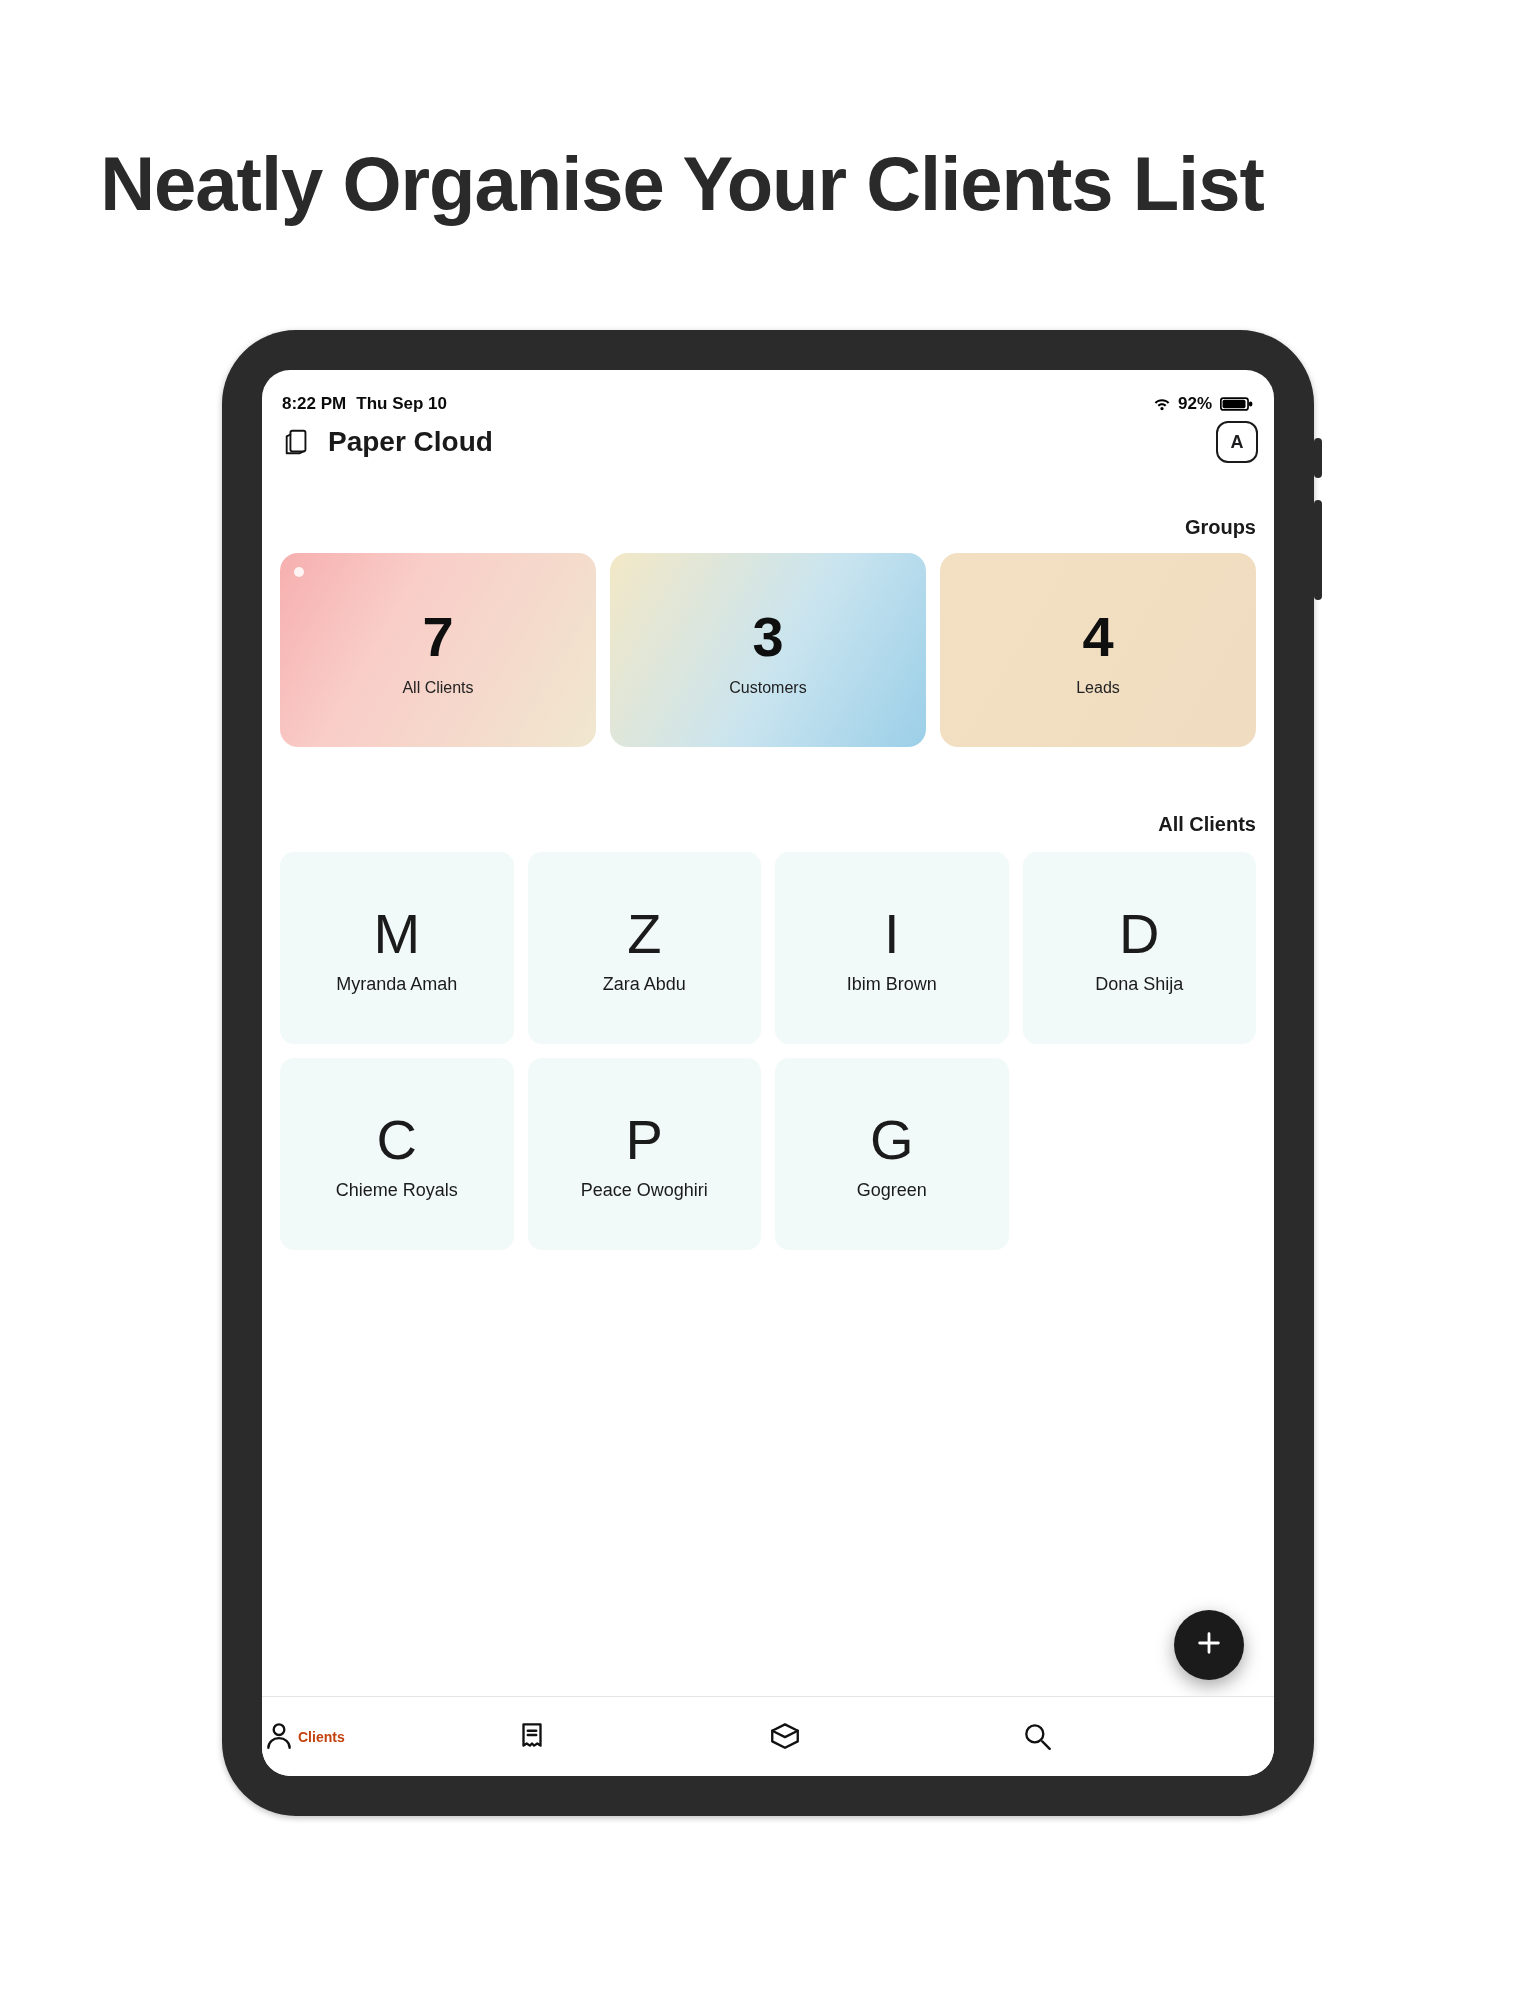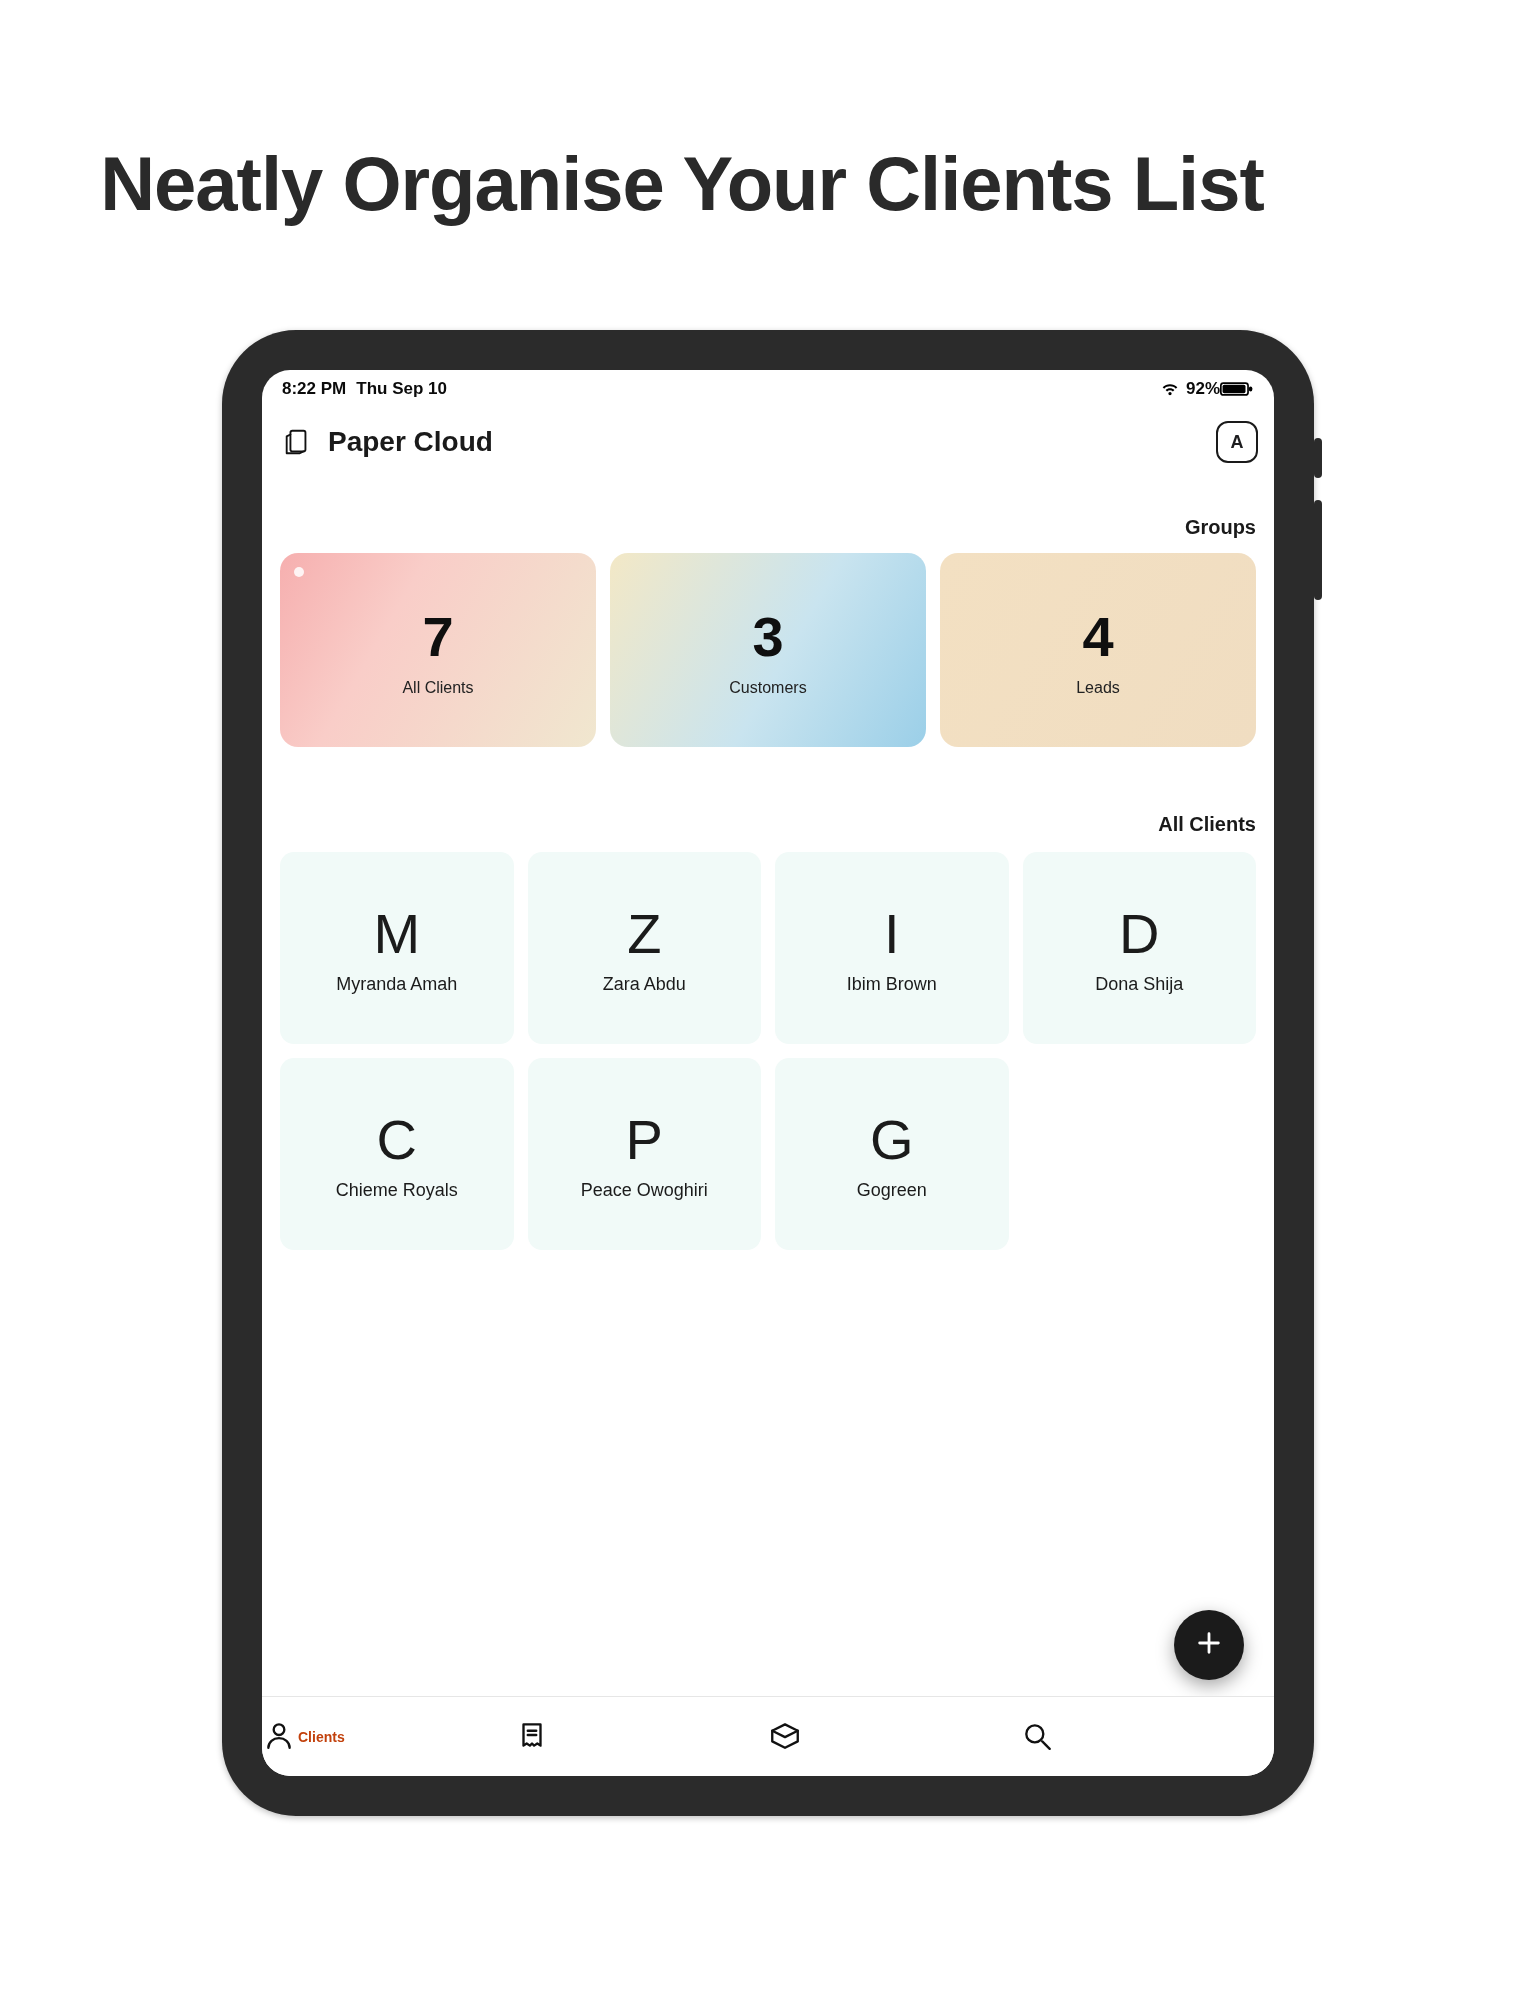--- a/index.html
+++ b/index.html
@@ -8,24 +8,24 @@
   .headline { position: absolute; left: 0; right: 0; top: 140px; text-align: center; font-size: 76px; font-weight: 800; letter-spacing: -1px; color: #2a2a2a; }
 
   .device { position: absolute; left: 222px; top: 330px; width: 1092px; height: 1486px; background: #2b2b2b; border-radius: 74px; box-shadow: 0 2px 6px rgba(0,0,0,.25); }
   .btn-side { position: absolute; right: -8px; width: 8px; background: #2b2b2b; border-radius: 4px; }
   .btn-side.a { top: 108px; height: 40px; }
   .btn-side.b { top: 170px; height: 100px; }
 
   .screen { position: absolute; left: 40px; right: 40px; top: 40px; bottom: 40px; background: #ffffff; border-radius: 28px; overflow: hidden; }
 
   
-  .status { position: absolute; left: 0; right: 0; top: 1px; height: 36px; display: flex; align-items: center; padding: 0 20px; font-size: 17px; font-weight: 600; color: #0b0b0b; }
+  .status { position: absolute; left: 0; right: 0; top: 16px; height: 36px; display: flex; align-items: center; padding: 0 20px; font-size: 17px; font-weight: 600; color: #0b0b0b; }
   .status .date { margin-left: 10px; font-weight: 700; }
   .status .spacer { flex: 1; }
-  .status .pct { margin-right: 0; font-weight: 700; }
+  .status .pct { margin-right: 8px; font-weight: 700; }
   .wifi, .battery { display: inline-flex; align-items: center; }
   .wifi svg { width: 20px; height: 16px; }
   .battery svg { width: 34px; height: 16px; }
   .wifi { margin-right: 6px; }
 
   
   .header { position: absolute; left: 0; right: 0; top: 46px; height: 52px; display: flex; align-items: center; padding: 0 16px 0 18px; }
   .app-logo { width: 34px; height: 34px; display:flex; align-items:center; justify-content:center; margin-right: 14px; }
   .app-logo svg { width: 30px; height: 30px; }
   .app-title { font-size: 28px; font-weight: 800; color: #1a1a1a; }

